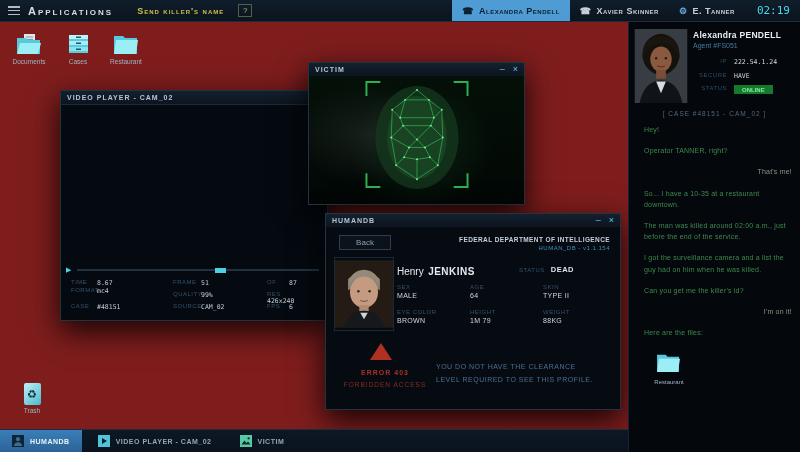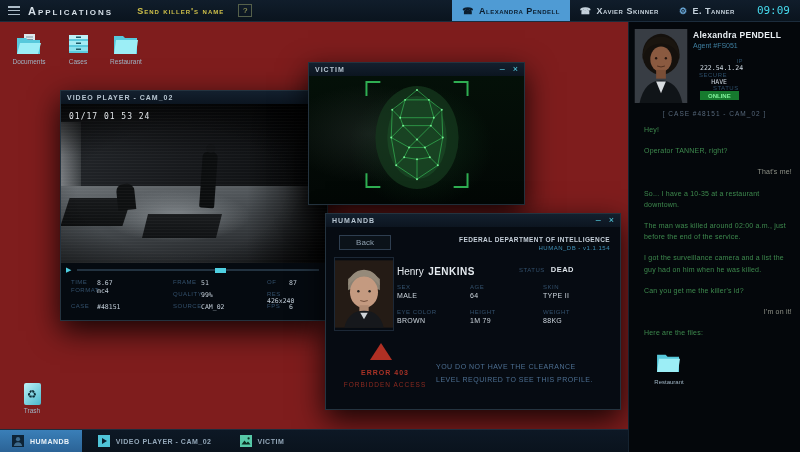--- a/index.html
+++ b/index.html
@@ -99,21 +99,21 @@
               color:#8c2a20; font-size:6.5px; letter-spacing:1px; }
   .err-msg { position:absolute; left:110px; top:134px; width:158px;
              color:#4d6f92; font-size:7px; line-height:1.8; letter-spacing:.5px; }
 
   
   .sidebar { position:absolute; left:628px; top:22px; width:172px; height:430px; z-index:20;
              background:#04070b; border-left:1px solid #152330; }
   .sb-photo { position:absolute; left:5px; top:7px; width:54px; height:74px; }
   .sb-name { position:absolute; left:64px; top:8px; font-size:8.5px; font-weight:bold; color:#e8eef3; letter-spacing:.3px; }
   .sb-role { position:absolute; left:64px; top:20px; font-size:7px; color:#3f7fa0; }
-  .sb-row { position:absolute; left:64px; display:flex; align-items:flex-end;flex-direction:column; }
+  .sb-row { position:absolute; left:64px; display:flex; align-items:flex-start; }
   .sb-l { width:34px; text-align:right; font-size:6px; color:#2c4d68; letter-spacing:.5px; }
   .sb-v { margin-left:7px; font-size:6.5px; color:#cfd9e2; font-family:"DejaVu Sans Mono", monospace; }
   .badge { margin-left:7px; font-size:6px; font-weight:bold; color:#7ef09a; background:#167a2e; padding:1.5px 8px; }
   .case-header { position:absolute; left:0; top:88px; width:100%; text-align:center;
                  font-size:6.5px; color:#56677a; letter-spacing:1px; }
   .msgs { position:absolute; left:0; top:102px; width:100%; display:flex; flex-direction:column; gap:10px; }
   .msg { font-size:7px; line-height:1.6; letter-spacing:.2px; }
   .msg.them { color:#3e8a4e; align-self:flex-start; text-align:left; max-width:150px; margin-left:15px; }
   .msg.me { color:#8f9288; align-self:flex-end; text-align:right; max-width:140px; margin-right:8px; }
   .sb-attach { align-self:flex-start; margin-left:18px; margin-top:4px; width:44px; text-align:center; }
@@ -155,21 +155,21 @@
         <span>Alexandra Pendell</span>
       </span>
       <span class="contact">
         <span class="cicon">☎</span>
         <span>Xavier Skinner</span>
       </span>
       <span class="contact">
         <span class="cicon gear">⚙</span>
         <span>E. Tanner</span>
       </span>
-      <span class="clock">09:09</span>
+      <span class="clock">02:19</span>
     </div>
   </div>
 
   <div class="dicon" style="left:6px; top:33px;">
     <svg width="27" height="22" viewBox="0 0 27 22">
       <rect x="8" y="1" width="11" height="10" fill="#dde8ec"></rect>
       <line x1="10" y1="4" x2="17" y2="4" stroke="#7e95a3" stroke-width="1"></line>
       <line x1="10" y1="6.5" x2="17" y2="6.5" stroke="#7e95a3" stroke-width="1"></line>
       <path d="M1 5h9l2 2h12v14H1z" fill="#57c9dc"></path>
       <path d="M1 21L4 10h21l-3 11z" fill="#9ceef6"></path>
@@ -197,34 +197,20 @@
   </div>
 
   <div class="trash">
     <div class="trash-box">♻</div>
     <div class="dlabel">Trash</div>
   </div>
 
   <div class="win" style="left:60px; top:90px; width:268px; height:231px; z-index:5;">
     <div class="titlebar">
       <span class="t">VIDEO PLAYER - CAM_02</span>
-    </div>
-    <div class="vp-video">
-      <div class="vp-wall"></div>
-      <div class="vp-door"></div>
-      <div class="vp-floor"></div>
-      <div class="vp-glow"></div>
-      <div class="vp-tbl1"></div>
-      <div class="vp-tbl2"></div>
-      <div class="vp-fig2"></div>
-      <div class="vp-fig1"></div>
-      <div class="vp-shade"></div>
-      <div class="vp-scan"></div>
-      <div class="vp-vig"></div>
-      <div class="vp-stamp">01/17 01 53 24</div>
     </div>
     <div class="vp-controls">
       <span class="vp-play">▶</span>
       <div class="vp-track">
         <div class="vp-thumb" style="left:57%;"></div>
       </div>
     </div>
     <div class="vp-stats">
       <div class="stat" style="left:10px; top:0;">
           <span class="sl" style="width:26px">TIME</span>

